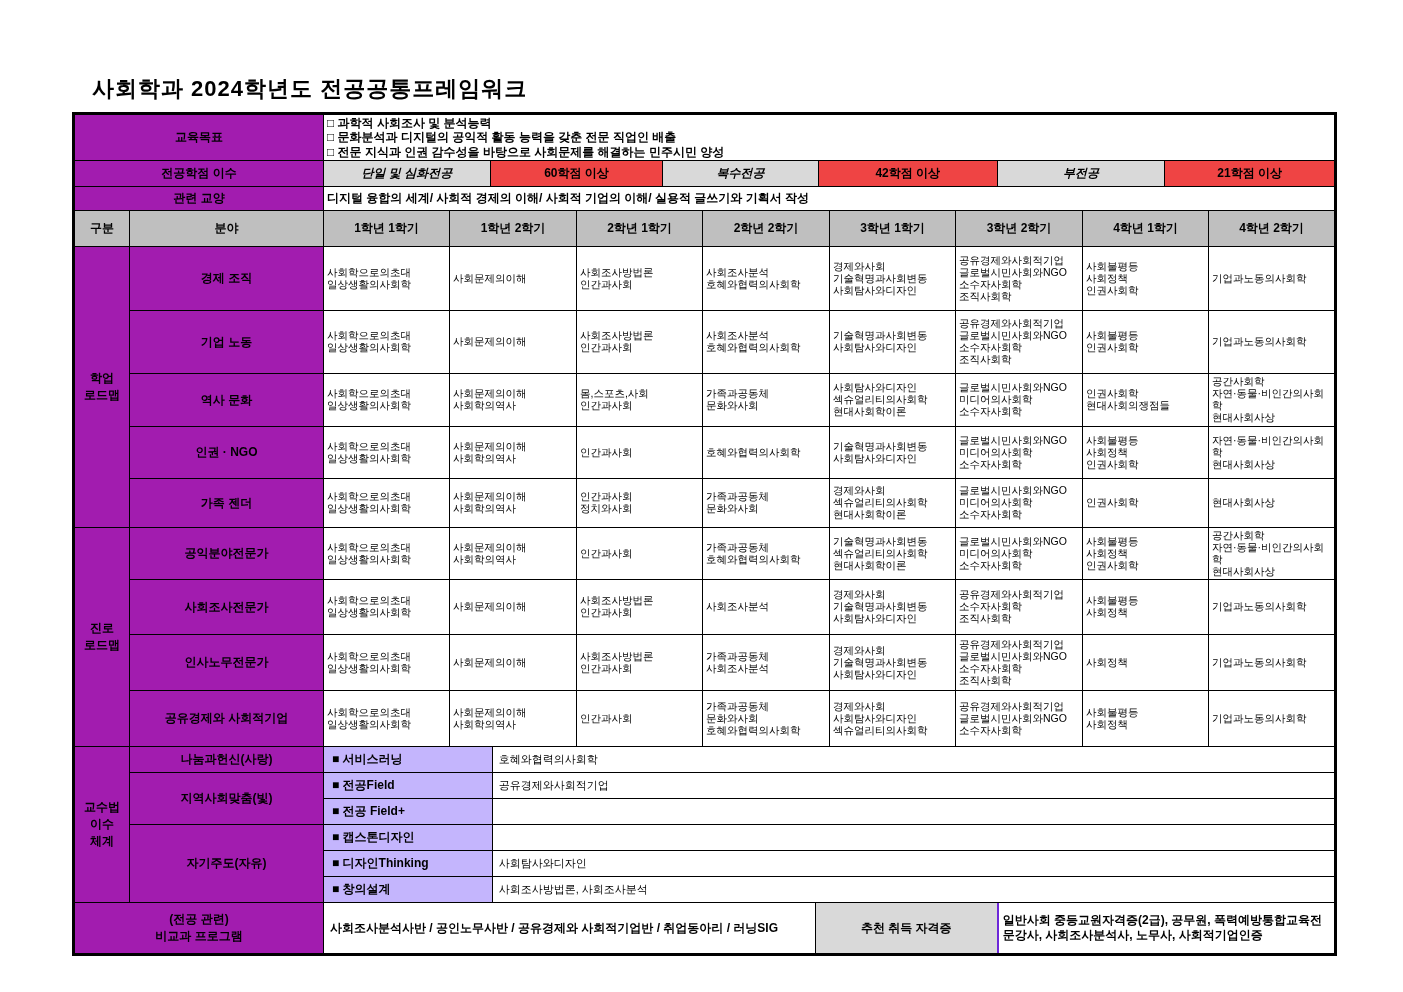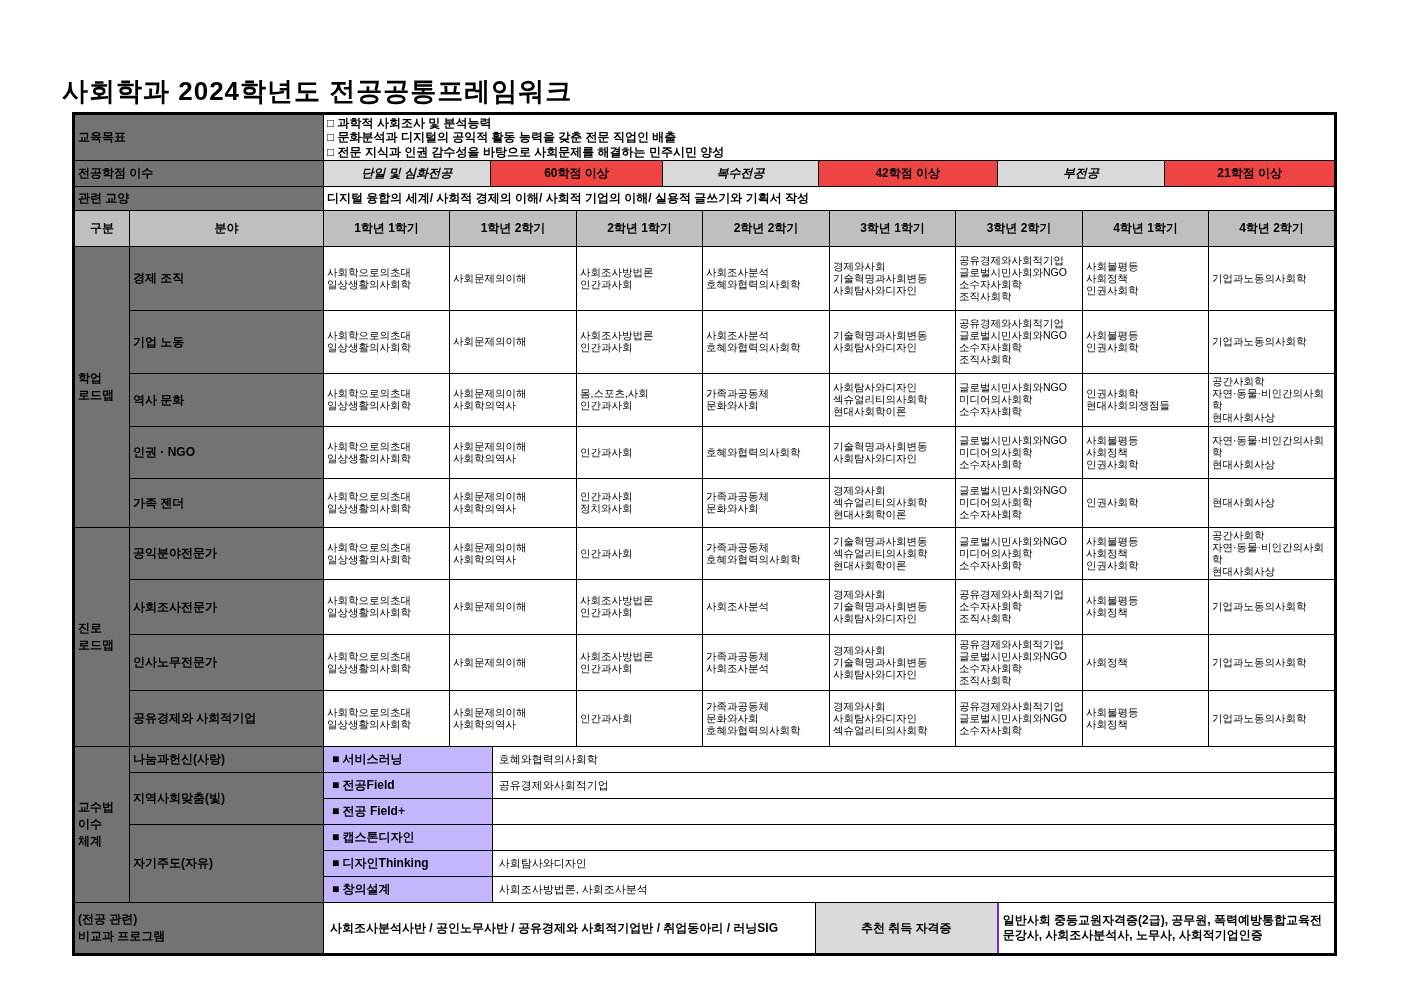--- a/index.html
+++ b/index.html
@@ -1,21 +1,21 @@
 <!DOCTYPE html>
 <html><head>
 <meta charset="utf-8">
 <style>
   html,body{margin:0;padding:0;background:#fff;font-family:"Liberation Sans","DejaVu Sans",sans-serif;color:#000;}
   #canvas{position:relative;width:1403px;height:992px;background:#fff;overflow:hidden;}
-  #doc-title{position:absolute;left:62px;top:74px;font-size:26px;font-weight:bold;letter-spacing:1px;}
+  #doc-title{position:absolute;left:92px;top:74px;font-size:22px;font-weight:bold;letter-spacing:1px;}
   table.fw{position:absolute;left:72px;top:112px;width:1262px;border-collapse:collapse;table-layout:fixed;border:3px solid #000;}
   table.fw td,table.fw th{border:1px solid #000;vertical-align:middle;padding:1px 3px;overflow:hidden;}
   .pre{white-space:pre-line;}
-  .lab{background:#737373;font-weight:bold;font-size:12px;}
+  .lab{background:#a21caf;text-align:center;font-weight:bold;font-size:12px;}
   .hdr{background:#bfbfbf;text-align:center;font-weight:bold;font-size:12px;}
   .course{font-size:10.5px;line-height:1.13;text-align:left;padding-left:4px;}
   .goal{font-size:12px;font-weight:bold;line-height:1.2;padding-left:5px;}
   .libtxt{font-size:12px;font-weight:bold;padding-left:5px;}
   .p0{padding:0 !important;}
   .flexcell{display:flex;align-items:stretch;height:100%;}
   .flexcell>div{display:flex;align-items:center;}
   .credit-type{background:#d9d9d9;justify-content:center;font-weight:bold;font-size:12px;border-left:1px solid #000;font-style:italic;}
   .credit-val{background:#ef4444;justify-content:center;font-weight:bold;font-size:12px;border-left:1px solid #000;}
   .flexcell>div:first-child{border-left:none;}

